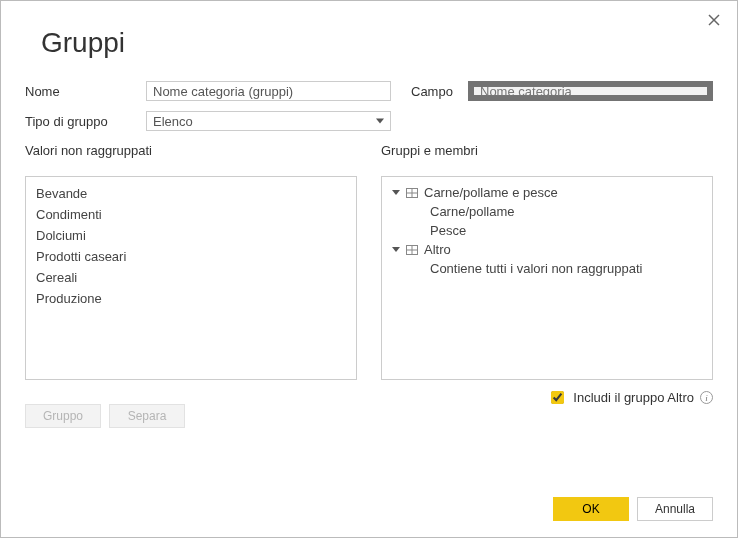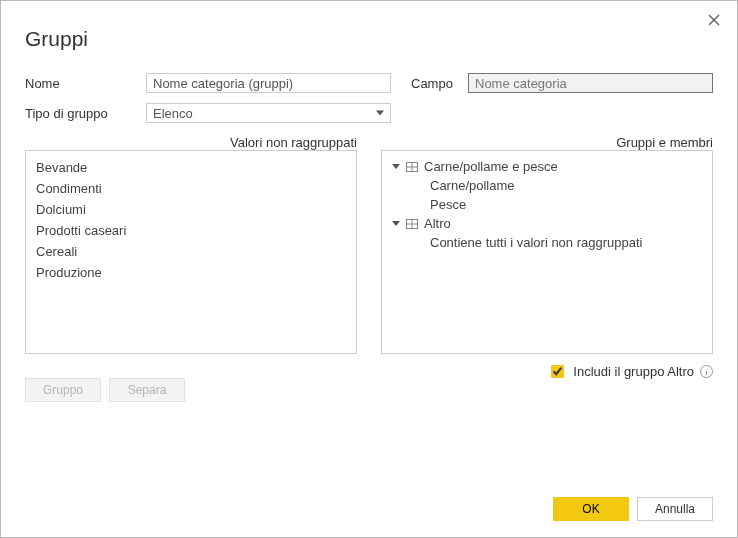--- a/index.html
+++ b/index.html
@@ -24,24 +24,24 @@
     width: 18px;
     height: 18px;
     cursor: pointer;
     display: flex;
     align-items: center;
     justify-content: center;
     color: #666;
   }
   .close-btn svg { width: 12px; height: 12px; }
   .title {
-    font-size: 21px;
+    font-size: 28px;
     font-weight: 300;
     color: #333;
-    margin: 8px 0 22px 0;
+    margin: 8px 0 22px 16px;
   }
   .form-grid {
     display: grid;
     grid-template-columns: 115px 245px 65px 245px;
     gap: 8px 6px;
     align-items: center;
     margin-bottom: 10px;
   }
   .form-label {
     font-size: 13px;
@@ -52,21 +52,21 @@
     border: 1px solid #ccc;
     background: #fff;
     padding: 0 6px;
     font-size: 13px;
     font-family: inherit;
     color: #555;
     outline: none;
   }
   .readonly-input {
     background: #f2f2f2;
-    border: 1px solid #737373;
+    border: 6px solid #737373;
     color: #777;
     display: flex;
     align-items: center;
   }
   .select-box {
     position: relative;
     display: flex;
     align-items: center;
     cursor: pointer;
   }
@@ -82,22 +82,21 @@
   }
   .columns {
     display: flex;
     gap: 24px;
     margin-top: 12px;
   }
   .col-left { flex: 1; }
   .col-right { flex: 1; }
   .col-header {
     font-size: 13px;
-    margin-bottom: 0;
-    text-align: right;
+    margin-bottom: 18px;
   }
   .listbox {
     border: 1px solid #ccc;
     height: 204px;
     padding: 6px 10px;
     overflow: auto;
     font-size: 13px;
   }
   .listbox .item {
     padding: 3px 0;

